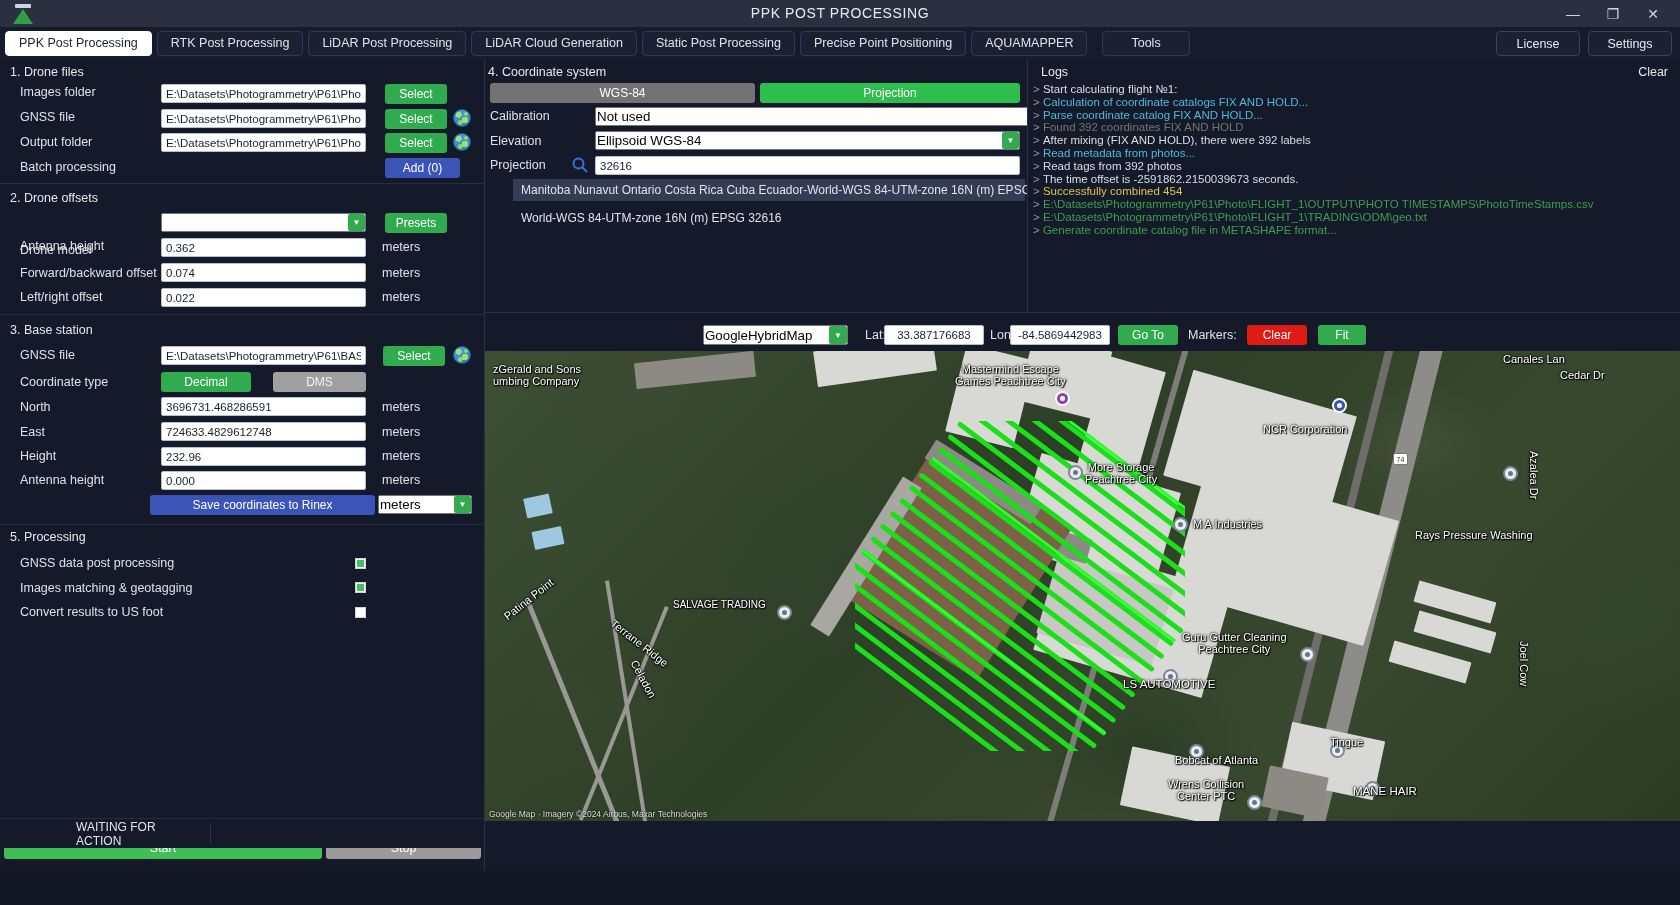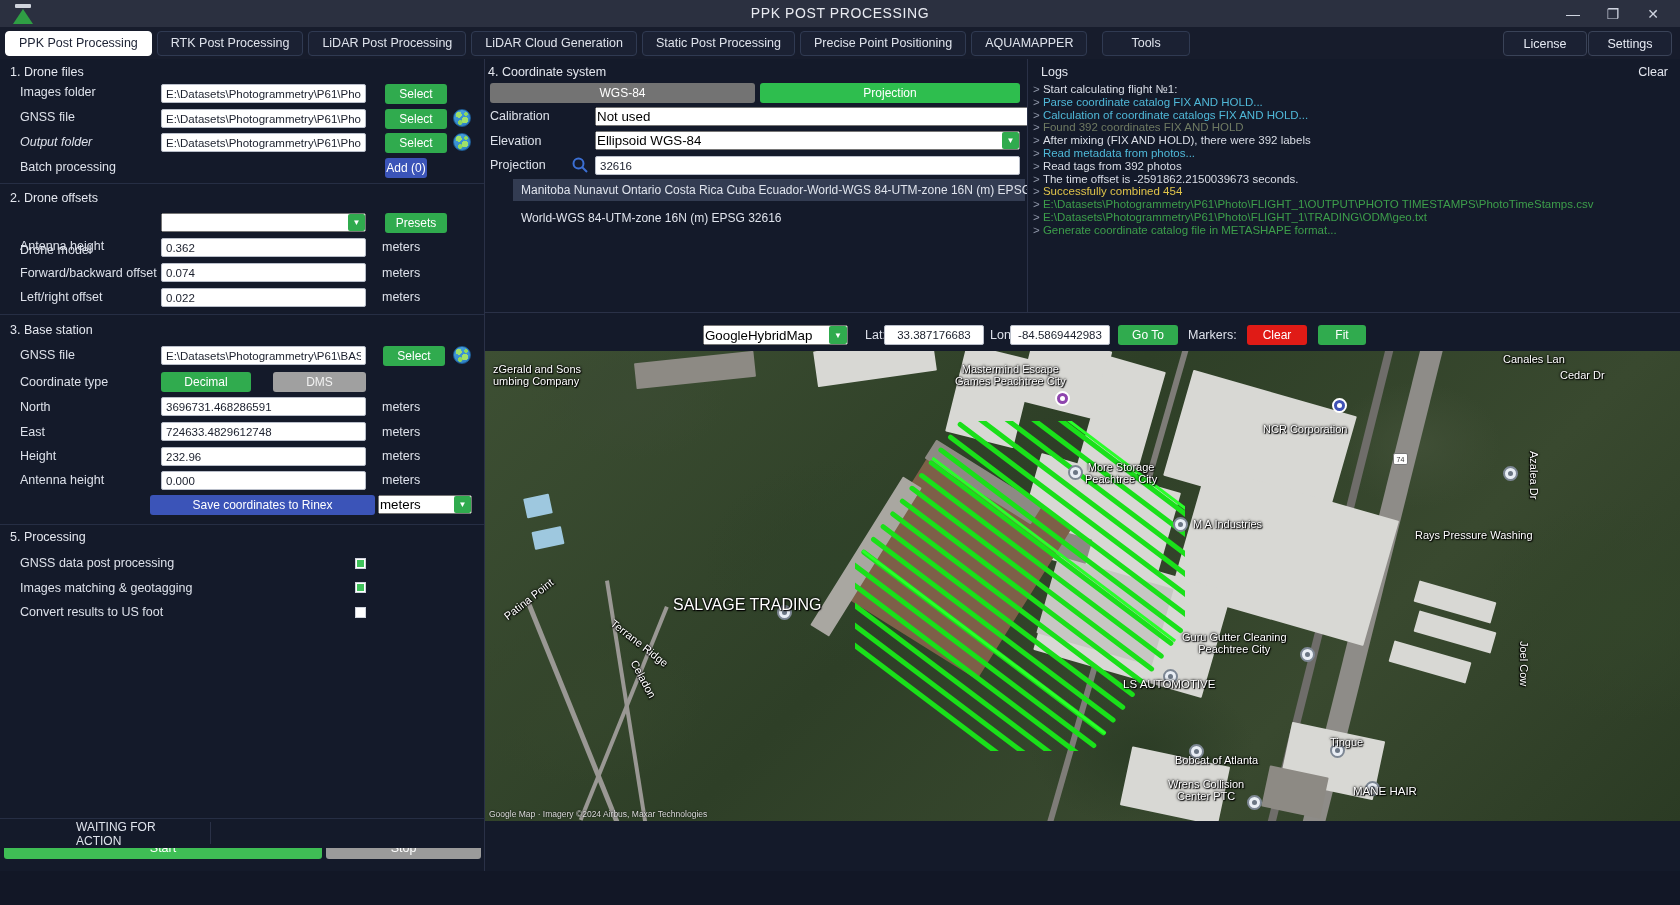--- a/index.html
+++ b/index.html
@@ -42,21 +42,21 @@
     position:absolute; left:0; top:27px; width:1680px; height:32px;
     background:#171c2c; display:flex; align-items:center; padding-left:5px; gap:5px;
   }
   .tab {
     height:25px; padding:0 13px; display:flex; align-items:center; justify-content:center;
     font-size:12.5px; color:#dfe3ec; background:#1b2133; border:1px solid #303a52;
     border-radius:4px; cursor:pointer; white-space:nowrap;
   }
   .tab.active { background:#ffffff; color:#1b2133; border-color:#ffffff; font-weight:normal; }
   .tab.tools { margin-left:10px; padding:0 28px; }
-  .rightbtns { position:absolute; right:8px; top:4px; display:flex; gap:1px; }
+  .rightbtns { position:absolute; right:8px; top:4px; display:flex; gap:8px; }
   .rbtn {
     height:25px; min-width:84px; padding:0 14px; display:flex; align-items:center; justify-content:center;
     font-size:12.5px; color:#e6eaf3; background:#1b2133; border:1px solid #3a4358; border-radius:4px; cursor:pointer;
   }
 
   
   .panel-sep { position:absolute; background:#2a3147; }
 
   .leftcol { position:absolute; left:0; top:59px; width:484px; height:812px; background:#141a2a; }
   .section-title { font-size:12.5px; color:#e4e7ef; }
@@ -213,30 +213,30 @@
     <div class="btn green" style="position:absolute;left:385px;top:25px;width:62px;">Select</div>
 
     <div class="row" style="left:20px;top:51px;">
       <div class="lbl" style="width:140px;">GNSS file</div>
     </div>
     <input class="txt" style="position: absolute; left: 161px; top: 50px; width: 205px;" value="E:\Datasets\Photogrammetry\P61\Photo\F">
     <div class="btn green" style="position:absolute;left:385px;top:50px;width:62px;">Select</div>
     <div class="globe" style="position:absolute;left:453px;top:50px;"></div>
 
     <div class="row" style="left:20px;top:76px;">
-      <div class="lbl" style="width:140px;font-style:italic;">Output folder</div>
+      <div class="lbl" style="width:140px;">Output folder</div>
     </div>
     <input class="txt" style="position: absolute; left: 161px; top: 74px; width: 205px;" value="E:\Datasets\Photogrammetry\P61\Photo\F">
     <div class="btn green" style="position:absolute;left:385px;top:74px;width:62px;">Select</div>
     <div class="globe" style="position:absolute;left:453px;top:74px;"></div>
 
     <div class="row" style="left:20px;top:101px;">
       <div class="lbl" style="width:150px;">Batch processing</div>
     </div>
-    <div class="btn blue" style="position:absolute;left:385px;top:99px;width:42px;">Add (0)</div>
+    <div class="btn blue" style="position:absolute;left:385px;top:99px;width:75px;">Add (0)</div>
 
     <div class="divider" style="position:absolute;left:0;top:124px;"></div>
 
     <div style="position:absolute;left:10px;top:132px;" class="section-title">2. Drone offsets</div>
 
     <div class="row" style="left:20px;top:155px;margin-top:29px;">
       <div class="lbl">Drone model</div>
     </div>
     <div class="ddwrap" style="position:absolute;left:161px;top:154px;">
       <input class="dd" style="width: 205px;" value="">
@@ -369,22 +369,22 @@
       <div class="dropitem" style="margin-top:6px;">World-WGS 84-UTM-zone 16N (m) EPSG 32616</div>
     </div>
   </div>
 
   <div class="logcol">
     <div style="position:absolute;left:13px;top:6px;" class="section-title">Logs</div>
     <div style="position:absolute;right:12px;top:6px;font-size:12.5px;color:#e4e7ef;cursor:pointer;">Clear</div>
 
     <div style="position:absolute;left:5px;top:24px;width:645px;">
       <div class="logline"><span class="logmark">&gt;&nbsp;</span><span style="color:#d9dde6">Start calculating flight №1:</span></div>
+      <div class="logline"><span class="logmark">&gt;&nbsp;</span><span style="color:#4fb8d8">Calculation of coordinate catalogs FIX AND HOLD...</span></div>
       <div class="logline"><span class="logmark">&gt;&nbsp;</span><span style="color:#4fb8d8">Parse coordinate catalog FIX AND HOLD...</span></div>
-      <div class="logline"><span class="logmark">&gt;&nbsp;</span><span style="color:#4fb8d8">Calculation of coordinate catalogs FIX AND HOLD...</span></div>
       <div class="logline"><span class="logmark">&gt;&nbsp;</span><span style="color:#6f7a62">Found 392 coordinates FIX AND HOLD</span></div>
       <div class="logline"><span class="logmark">&gt;&nbsp;</span><span style="color:#d9dde6">After mixing (FIX AND HOLD), there were 392 labels</span></div>
       <div class="logline"><span class="logmark">&gt;&nbsp;</span><span style="color:#4fb8d8">Read metadata from photos...</span></div>
       <div class="logline"><span class="logmark">&gt;&nbsp;</span><span style="color:#d9dde6">Read tags from 392 photos</span></div>
       <div class="logline"><span class="logmark">&gt;&nbsp;</span><span style="color:#d9dde6">The time offset is -2591862.2150039673 seconds.</span></div>
       <div class="logline"><span class="logmark">&gt;&nbsp;</span><span style="color:#e0c44a">Successfully combined 454</span></div>
       <div class="logline"><span class="logmark">&gt;&nbsp;</span><span style="color:#3d9e4b">E:\Datasets\Photogrammetry\P61\Photo\FLIGHT_1\OUTPUT\PHOTO TIMESTAMPS\PhotoTimeStamps.csv</span></div>
       <div class="logline"><span class="logmark">&gt;&nbsp;</span><span style="color:#3d9e4b">E:\Datasets\Photogrammetry\P61\Photo\FLIGHT_1\TRADING\ODM\geo.txt</span></div>
       <div class="logline"><span class="logmark">&gt;&nbsp;</span><span style="color:#3d9e4b">Generate coordinate catalog file in METASHAPE format...</span></div>
     </div>
@@ -511,21 +511,21 @@
 
       <div class="maplabel" style="left:8px;top:12px;text-align:left;">zGerald and Sons<br>umbing Company</div>
       <div class="maplabel" style="left:470px;top:12px;">Mastermind Escape<br>Games Peachtree City</div>
       <div class="maplabel" style="left:600px;top:110px;">More Storage<br>Peachtree City</div>
       <div class="maplabel" style="left:778px;top:72px;">NCR Corporation</div>
       <div class="maplabel" style="left:708px;top:167px;">M A Industries</div>
       <div class="maplabel" style="left:930px;top:178px;">Rays Pressure Washing</div>
       <div class="maplabel" style="left:1055px;top:100px;transform:rotate(90deg);transform-origin:left top;">Azalea Dr</div>
       <div class="maplabel" style="left:1075px;top:18px;">Cedar Dr</div>
       <div class="maplabel" style="left:1018px;top:2px;">Canales Lan</div>
-      <div class="maplabel" style="left:188px;top:248px;font-size:16px;">SALVAGE TRADING</div>
+      <div class="maplabel" style="left:188px;top:248px;font-size:10px;">SALVAGE TRADING</div>
       <div class="maplabel" style="left:697px;top:280px;">Guru Gutter Cleaning<br>Peachtree City</div>
       <div class="maplabel" style="left:638px;top:327px;font-size:11.5px;">LS AUTOMOTIVE</div>
       <div class="maplabel" style="left:690px;top:403px;">Bobcat of Atlanta</div>
       <div class="maplabel" style="left:845px;top:385px;">Tingue</div>
       <div class="maplabel" style="left:683px;top:427px;">Wrens Collision<br>Center PTC</div>
       <div class="maplabel" style="left:868px;top:434px;font-size:11.5px;">MANE HAIR</div>
       <div class="maplabel" style="left:1045px;top:290px;transform:rotate(90deg);transform-origin:left top;">Joel Cow</div>
       <div class="maplabel" style="left:14px;top:242px;transform:rotate(-38deg);">Patina Point</div>
       <div class="maplabel" style="left:120px;top:286px;transform:rotate(38deg);">Terrane Ridge</div>
       <div class="maplabel" style="left:138px;top:322px;transform:rotate(62deg);">Celadon</div>

